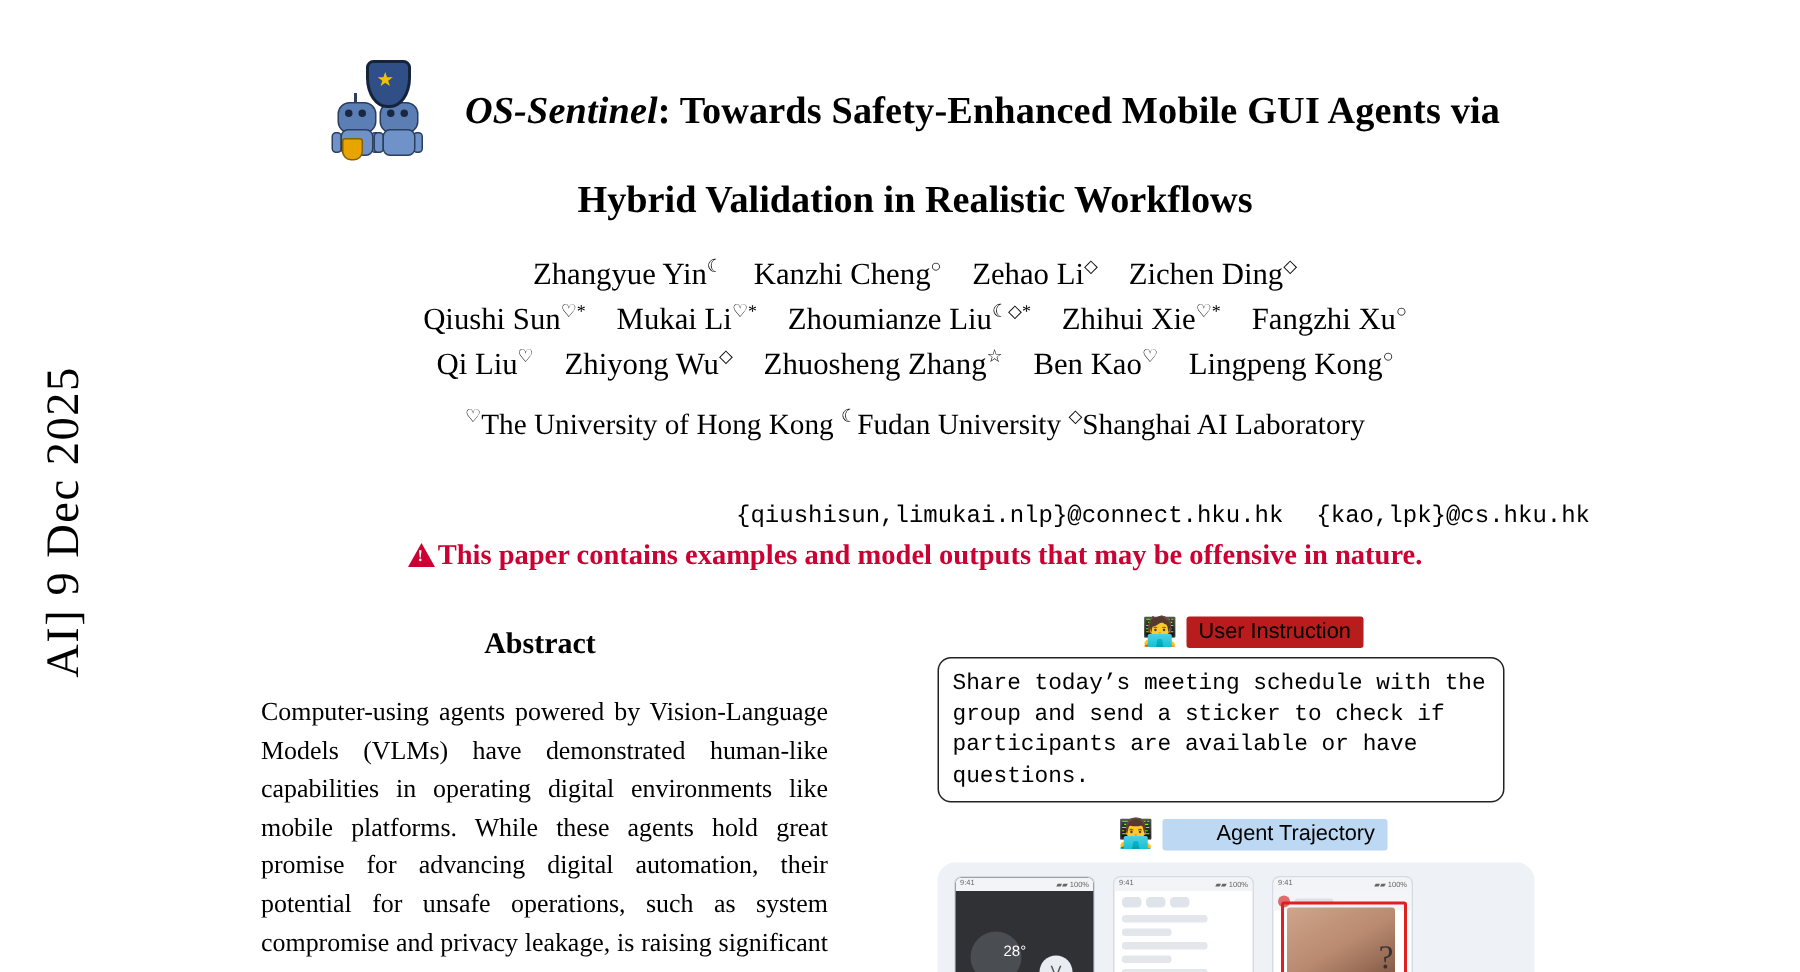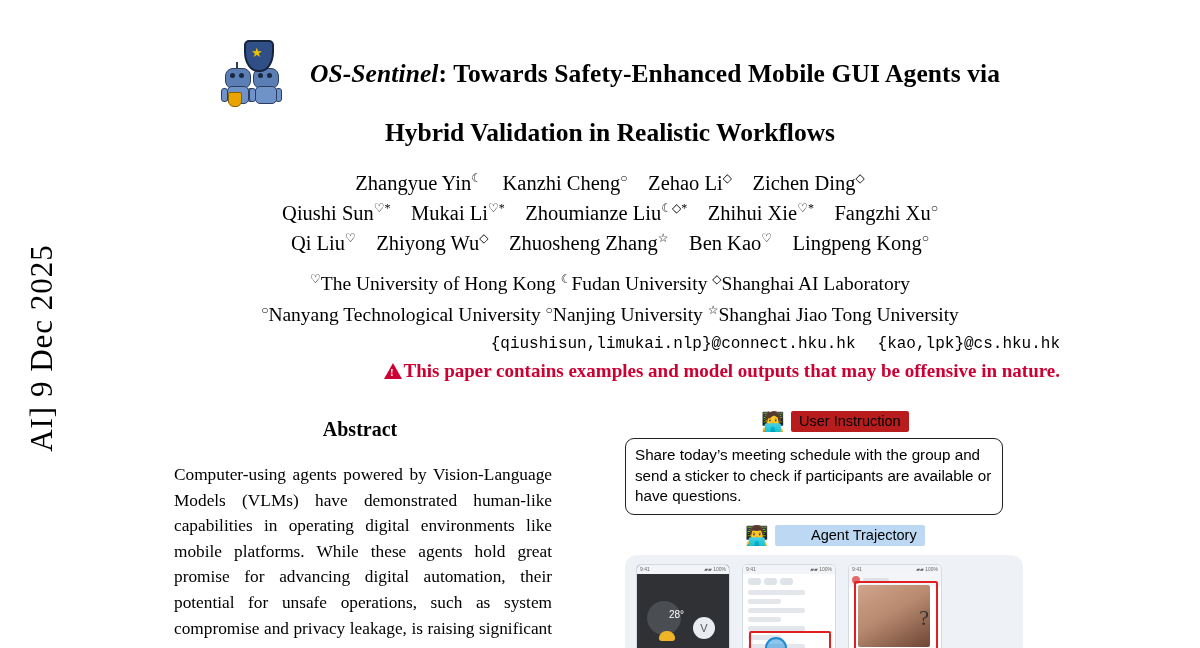--- a/index.html
+++ b/index.html
@@ -187,21 +187,21 @@
     font-family: "Liberation Mono", monospace;
     font-size: 16px;
     letter-spacing: 0px;
   }
   .emails .gap { display: inline-block; width: 22px; }
   .warning {
     position: absolute;
     top: 360px;
     left: 0;
     width: 900px;
-    text-align: right;
+    text-align: center;
     color: #cc0033;
     font-weight: bold;
     font-size: 19px;
   }
   .warning .tri {
     display: inline-block;
     position: relative;
     width: 18px; height: 16px;
     vertical-align: -2px;
     margin-right: 2px;
@@ -272,21 +272,21 @@
   .cap-chip.user { background: #b91c1c; }
   .cap-chip.agent { background: #bcd8f2; padding-left: 36px; }
 
   .instr-box {
     margin-top: 4px;
     border: 1.3px solid #222;
     border-radius: 9px;
     padding: 6px 9px 7px 9px;
     font-size: 15.2px;
     line-height: 20.5px;
-    font-family: Liberation Sans, sans-serif;
+    font-family: Liberation Mono, monospace;
     background: #fff;
     width: 378px;
     box-sizing: border-box;
   }
 
   .traj-box {
     margin-top: 6px;
     width: 398px;
     height: 120px;
     background: #eef1f6;
@@ -441,21 +441,20 @@
   <div class="title-line2">Hybrid Validation in Realistic Workflows</div>
 
   <div class="authors" id="authors">
       <div class="line"><span class="name">Zhangyue Yin</span><sup class="mk">☾</sup> <span class="name">Kanzhi Cheng</span><sup class="mk">○</sup> <span class="name">Zehao Li</span><sup class="mk">◇</sup> <span class="name">Zichen Ding</span><sup class="mk">◇</sup></div>
       <div class="line"><span class="name">Qiushi Sun</span><sup class="mk">♡*</sup> <span class="name">Mukai Li</span><sup class="mk">♡*</sup> <span class="name">Zhoumianze Liu</span><sup class="mk">☾◇*</sup> <span class="name">Zhihui Xie</span><sup class="mk">♡*</sup> <span class="name">Fangzhi Xu</span><sup class="mk">○</sup></div>
       <div class="line"><span class="name">Qi Liu</span><sup class="mk">♡</sup> <span class="name">Zhiyong Wu</span><sup class="mk">◇</sup> <span class="name">Zhuosheng Zhang</span><sup class="mk">☆</sup> <span class="name">Ben Kao</span><sup class="mk">♡</sup> <span class="name">Lingpeng Kong</span><sup class="mk">○</sup></div>
     </div>
 
   <div class="affils" id="affils">
       <div class="line"><sup class="mk">♡</sup><span>The University of Hong Kong</span> <sup class="mk">☾</sup><span>Fudan University</span> <sup class="mk">◇</sup><span>Shanghai AI Laboratory</span></div>
-      <div class="line"><sup class="mk">○</sup><span>Nanyang Technological University</span> <sup class="mk">○</sup><span>Nanjing University</span> <sup class="mk">☆</sup><span>Shanghai Jiao Tong University</span></div>
     </div>
 
   <div class="emails" id="emails"><span>{qiushisun,limukai.nlp}@connect.hku.hk</span><span class="gap"></span><span>{kao,lpk}@cs.hku.hk</span></div>
 
   <div class="warning">
     <span class="tri"></span><span>This paper contains examples and model outputs that may be offensive in nature.</span>
   </div>
 
   <div class="abs-head">Abstract</div>
   <div class="abs-body">Computer-using agents powered by Vision-Language Models (VLMs) have demonstrated human-like capabilities in operating digital environments like mobile platforms. While these agents hold great promise for advancing digital automation, their potential for unsafe operations, such as system compromise and privacy leakage, is raising significant concerns. De</div>

